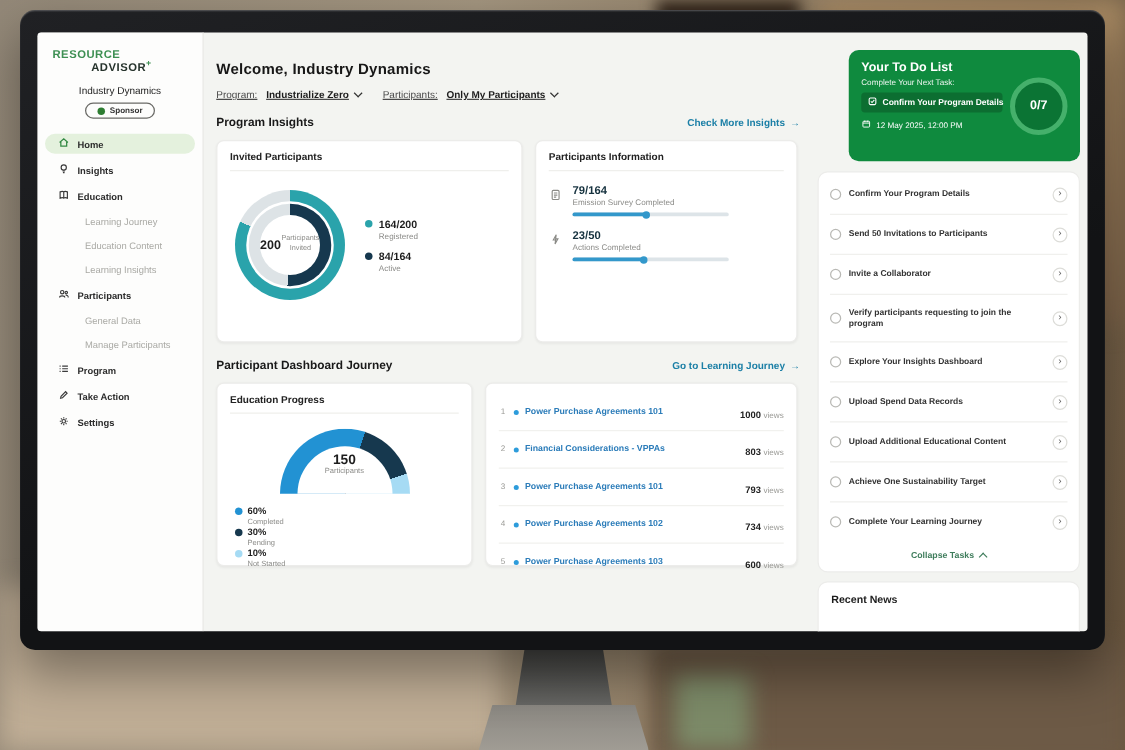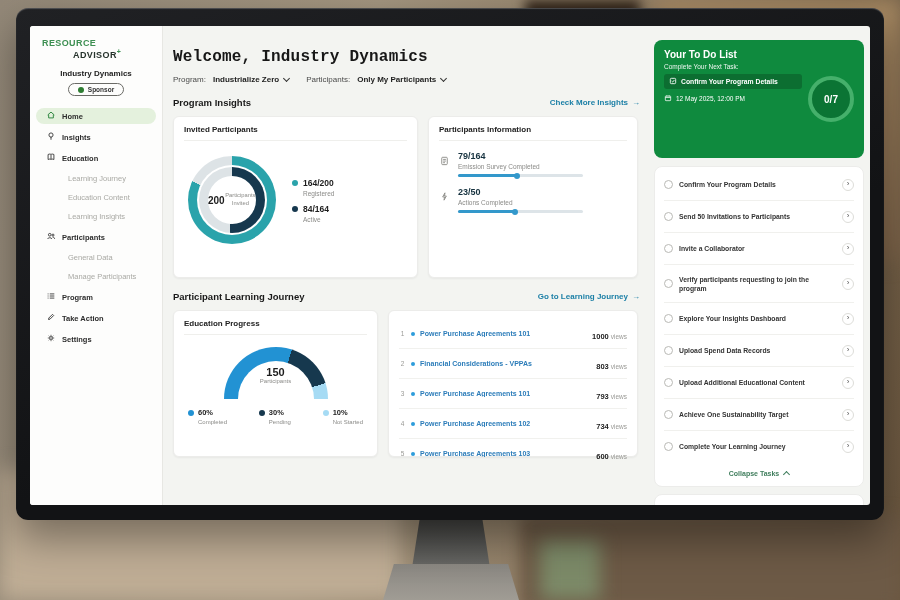--- a/index.html
+++ b/index.html
@@ -27,36 +27,36 @@
 
   .screen { position:absolute; left:14px; top:18px; width:840px; height:479px; background:#f3f4f1;
     border-radius:3px; overflow:hidden; display:flex; color:#222; }
 
   
   .sidebar { width:133px; background:#fdfdfc; border-right:1px solid #e7e7e3; flex:none; }
   .logo { padding:12px 0 0 12px; font-size:9px; font-weight:bold; letter-spacing:.4px; }
   .logo .lg-res { color:#3d8f52; }
   .logo .lg-adv { color:#26332c;margin-left:31px; }
   .logo .lg-plus { color:#3d8f52; font-size:7px; vertical-align:super; }
-  .org { text-align:center; font-size:8px; font-weight:bold; margin-top:9px; color:#1d1d1d; }
+  .org { text-align:center; font-size:8px; font-weight:normal; margin-top:9px; color:#1d1d1d; }
   .badge { width:max-content; margin:5px auto 0; border:1px solid #6a6a66; border-radius:9px;
     padding:2px 9px; font-size:6.5px; font-weight:bold; display:flex; align-items:center; gap:4px; color:#333; }
   .badge-dot { width:6px; height:6px; border-radius:50%; background:#2e7d32; display:inline-block; }
   .nav { margin-top:12px; }
   .nav-item { display:flex; align-items:center; gap:6px; height:16px; padding:0 10px; margin:5px 6px;
     font-size:7.5px; font-weight:bold; color:#2c2c2c; cursor:pointer; border-radius:9px; }
   .nav-item svg { flex:none; }
   .nav-item.active { background:#e4f1dd; }
   .nav-sub { height:15px; line-height:15px; padding:0 10px 0 32px; margin:4px 6px; font-size:7.5px;
     color:#a9a9a4; cursor:pointer; white-space:nowrap; }
 
   
   .main { flex:1; padding:6px 10px 0 10px; min-width:0; }
-  .welcome { font-size:16px; font-weight:bold; color:#171717; margin:16px 0 9px 0; letter-spacing:.2px;font-family:Liberation Mono, monospace; }
-  .filters { display:flex; align-items:center; gap:7px; font-size:8px; color:#4a4a4a; }
+  .welcome { font-size:12px; font-weight:bold; color:#171717; margin:16px 0 9px 0; letter-spacing:.2px; }
+  .filters { display:flex; align-items:center; gap:7px; font-size:8px; color:#4a4a4a;text-decoration:underline; }
   .fvalue { font-weight:bold; color:#1d1d1d; display:flex; align-items:center; gap:5px; cursor:pointer; margin-right:10px; }
   .chev-down { width:5px; height:5px; border-right:1.3px solid #333; border-bottom:1.3px solid #333;
     transform:rotate(45deg); margin-top:-2px; display:inline-block; }
   .chev-up { width:5px; height:5px; border-right:1.3px solid #3f7d5c; border-bottom:1.3px solid #3f7d5c;
     transform:rotate(-135deg); margin-top:3px; display:inline-block; }
   .section-head { margin-top:13px; display:flex; justify-content:space-between; align-items:center; }
   .section-title { font-size:9.5px; font-weight:bold; color:#191919; }
   .section-link { font-size:8px; font-weight:bold; color:#1b7fa6; display:flex; align-items:center; gap:4px; cursor:pointer; }
   .cards-row { display:flex; gap:10px; margin-top:8px; }
   .card { background:#fff; border:1px solid #ececea; border-radius:6px; box-shadow:0 1px 2px rgba(0,0,0,.05); padding:8px 10px; }
@@ -86,35 +86,35 @@
   .bar-fill { height:3px; border-radius:2px; background:#3398cb; position:relative; }
   .bar-fill::after { content:""; position:absolute; right:-2px; top:-1.5px; width:6px; height:6px; border-radius:50%; background:#3398cb; }
 
   .edu-card { width:205px; height:147px; }
   .gauge { width:104px; height:52px; position:relative; overflow:hidden; margin:12px auto 0; }
   .gauge-arc { position:absolute; left:0; top:0; width:104px; height:104px; border-radius:50%; }
   .gauge-hole { position:absolute; left:14px; top:14px; width:76px; height:76px; border-radius:50%; background:#fff; }
   .gauge-center { position:absolute; left:0; right:0; top:19px; text-align:center; }
   .gauge-val { font-size:11px; font-weight:bold; color:#1d1d1d;text-align:center; }
   .gauge-lab { font-size:6px; color:#8b8b88; }
-  .edu-legend { display:flex; justify-content:space-between; padding:9px 4px 0 4px; }
+  .edu-legend { display:flex; justify-content:space-between; padding:9px 4px 0 4px;flex-direction:column; }
   .edu-li { display:flex; gap:4px; }
 
   .lessons-card { width:250px; height:147px; }
   .lesson-row { display:flex; align-items:center; gap:5px; padding:5.5px 0; border-bottom:1px solid #f1f1ee; }
   .lesson-row:last-child { border-bottom:none; }
   .lesson-rank { font-size:6.5px; color:#9a9a96; width:7px; text-align:center; flex:none; }
   .lesson-dot { width:4px; height:4px; border-radius:50%; background:#2d9cdb; flex:none; }
   .lesson-title { font-size:7px; font-weight:bold; color:#2b7cb9; flex:1; cursor:pointer; white-space:nowrap; overflow:hidden; }
   .lesson-views-val { font-size:7.5px; font-weight:bold; color:#222; }
   .lesson-views-lab { font-size:6.5px; color:#9a9a96; margin-left:2px; }
 
   
   .rightpanel { width:220px; flex:none; padding:14px 6px 0 4px; }
-  .todo-card { background:#0f8a3e; border-radius:8px; padding:9px 10px; color:#fff; height:118px; display:flex; gap:6px; }
+  .todo-card { background:#0f8a3e; border-radius:8px; padding:9px 10px; color:#fff; height:89px; display:flex; gap:6px;margin-left:25px; }
   .todo-left { flex:1; min-width:0; }
   .todo-title { font-size:10px; font-weight:bold; }
   .todo-sub { font-size:6.5px; opacity:.92; margin-top:3px; }
   .todo-next { margin-top:4px; background:#0c6e31; border-radius:3px; padding:3px 5px; display:flex; align-items:center;
     gap:4px; font-size:6.8px; font-weight:bold; cursor:pointer; white-space:nowrap; }
   .todo-time { margin-top:5px; display:flex; align-items:center; gap:4px; font-size:6.5px; }
   .todo-ring { width:46px; height:46px; flex:none; align-self:center; border-radius:50%; background:#0b7434;
     border:4px solid #45b06b; display:flex; align-items:center; justify-content:center;
     font-size:10px; font-weight:bold; color:#fff; }
   .tasks-card { background:#fff; border:1px solid #ececea; border-radius:8px; margin-top:8px; padding:2px 9px; }
@@ -288,21 +288,21 @@
               <div class="info-lab">Actions Completed</div>
               <div class="bar-track">
                 <div class="bar-fill" style="width: 46%;"></div>
               </div>
             </span>
           </div>
         </div>
       </div>
 
       <div class="section-head">
-        <span class="section-title">Participant Learning Journey</span>
+        <span class="section-title">Participant Dashboard Journey</span>
         <a class="section-link">
           <span>Go to Learning Journey</span>
           <span>→</span>
         </a>
       </div>
 
       <div class="cards-row">
         <div class="card edu-card">
           <div class="card-title">Education Progress</div>
           <div class="gauge">

